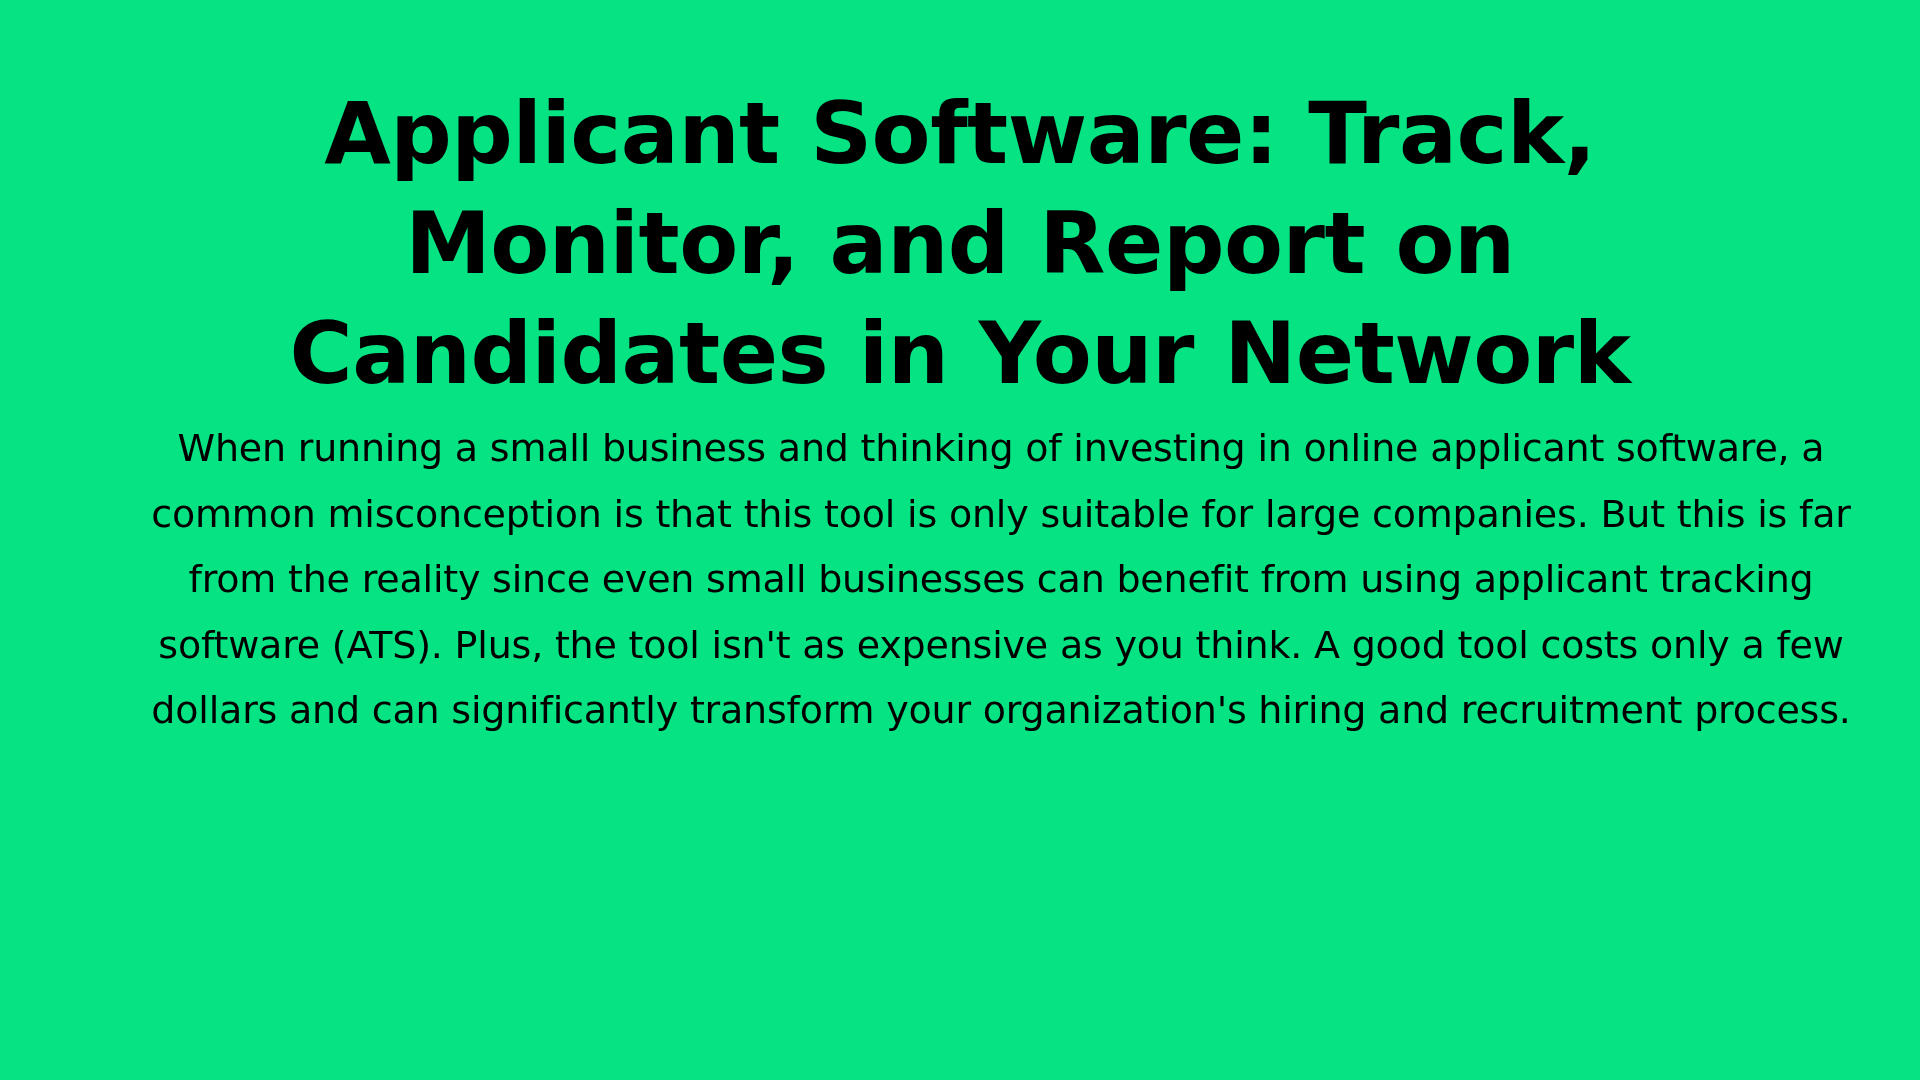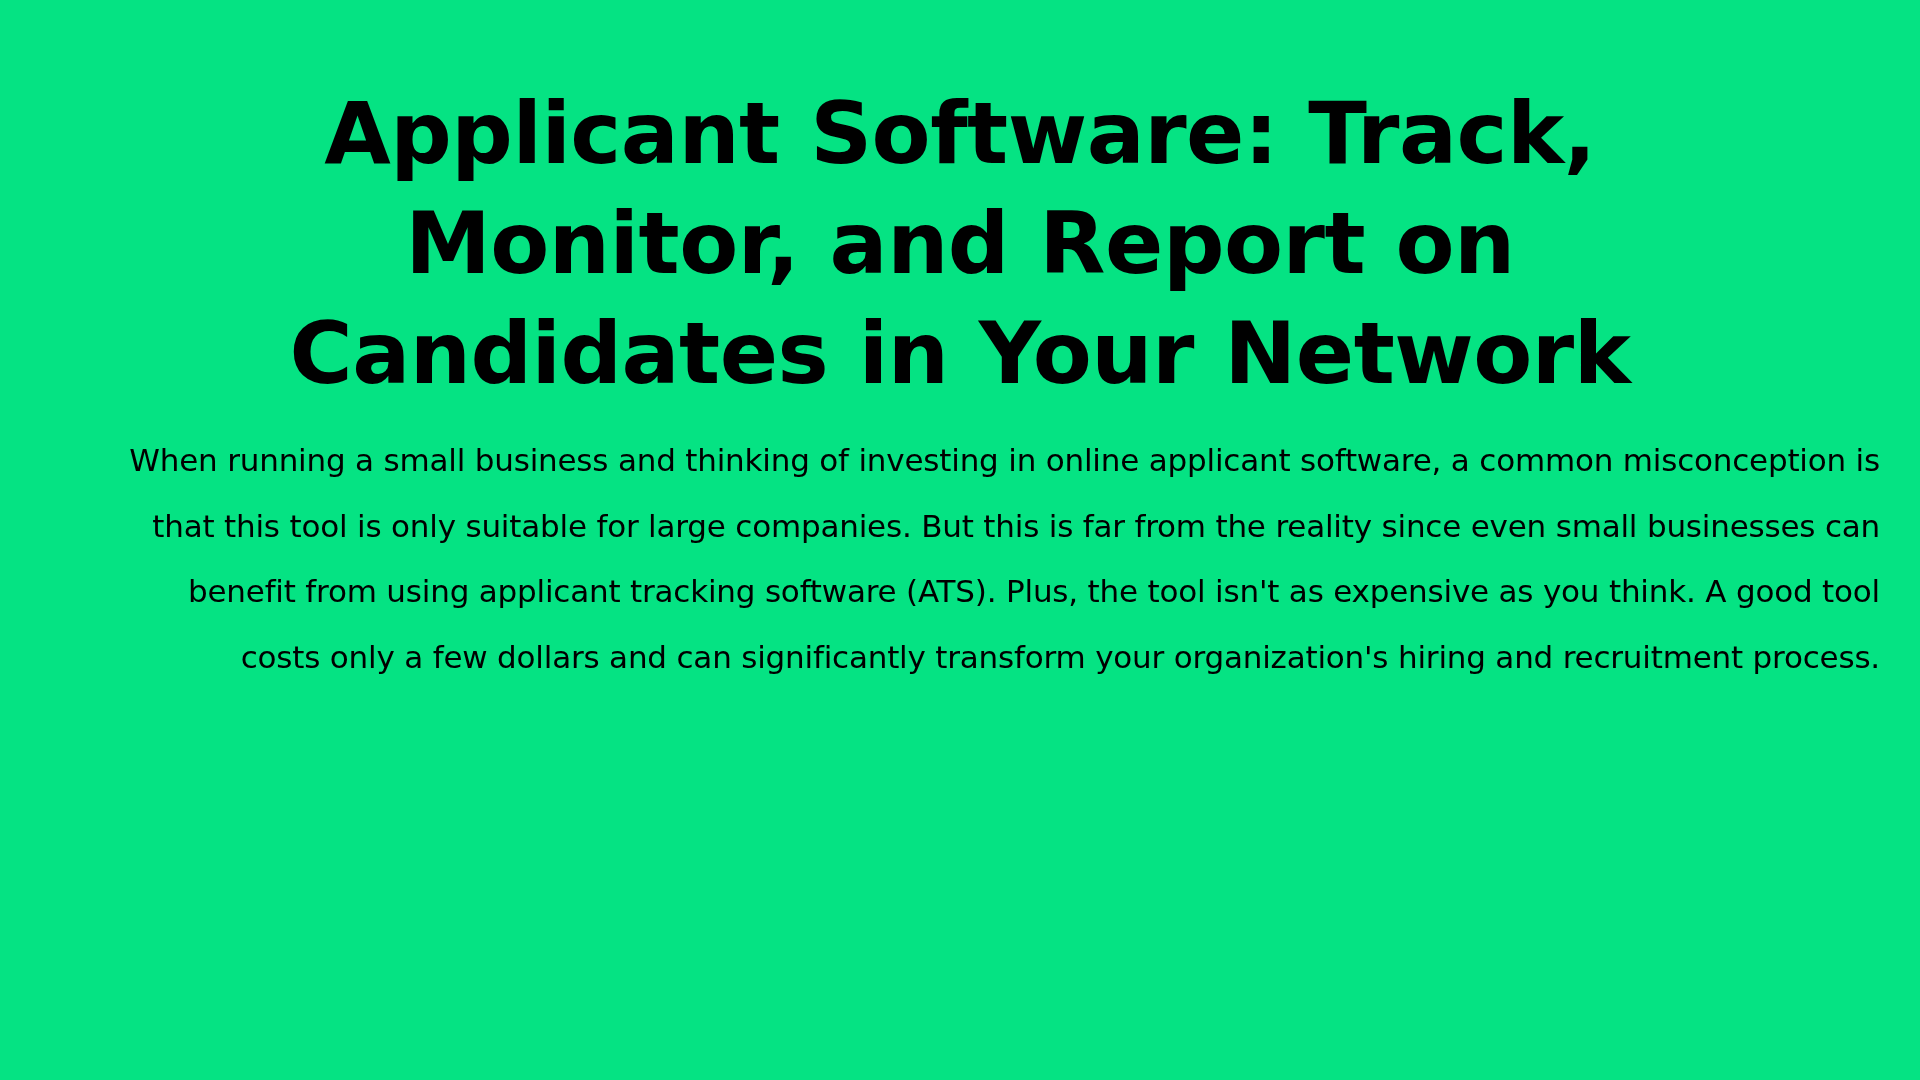--- a/index.html
+++ b/index.html
@@ -50,28 +50,28 @@
   
   #body-block {
     position: absolute;
     left: 106px;
     top: 412px;
     width: 1790px;
     box-sizing: border-box;
   }
 
   #body-paragraph {
-    margin: 16px;
+    margin: 4px;
     color: #000000;
     font-family: "DejaVu Sans", sans-serif;
     font-weight: 400;
-    font-size: 31px;
+    font-size: 38px;
     line-height: 65.5px;
     letter-spacing: -0.2px;
-    text-align: right;
+    text-align: center;
   }
 
   
   #lower-spacer {
     position: absolute;
     left: 0;
     top: 840px;
     width: 1920px;
     height: 240px;
   }

